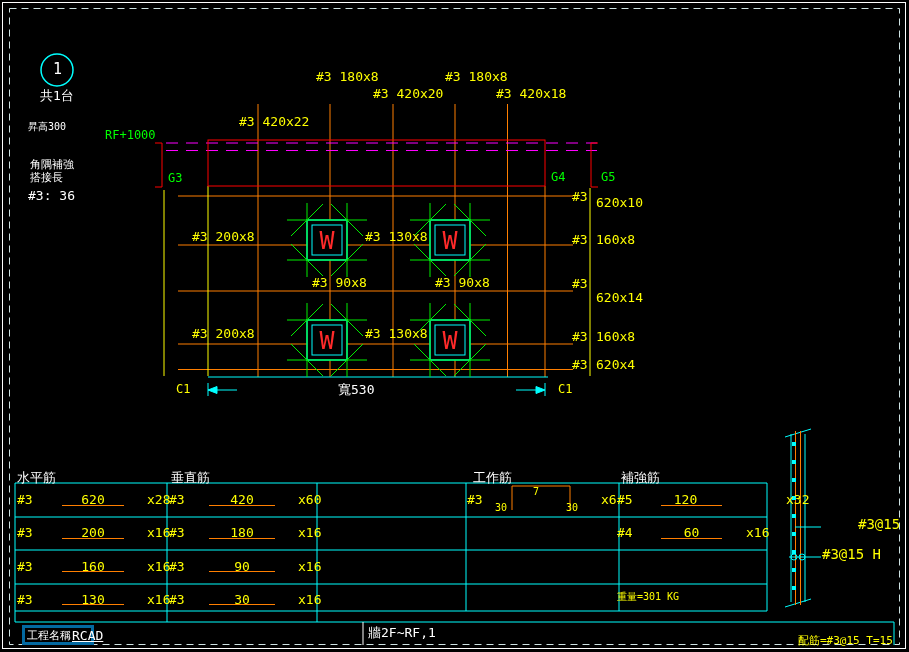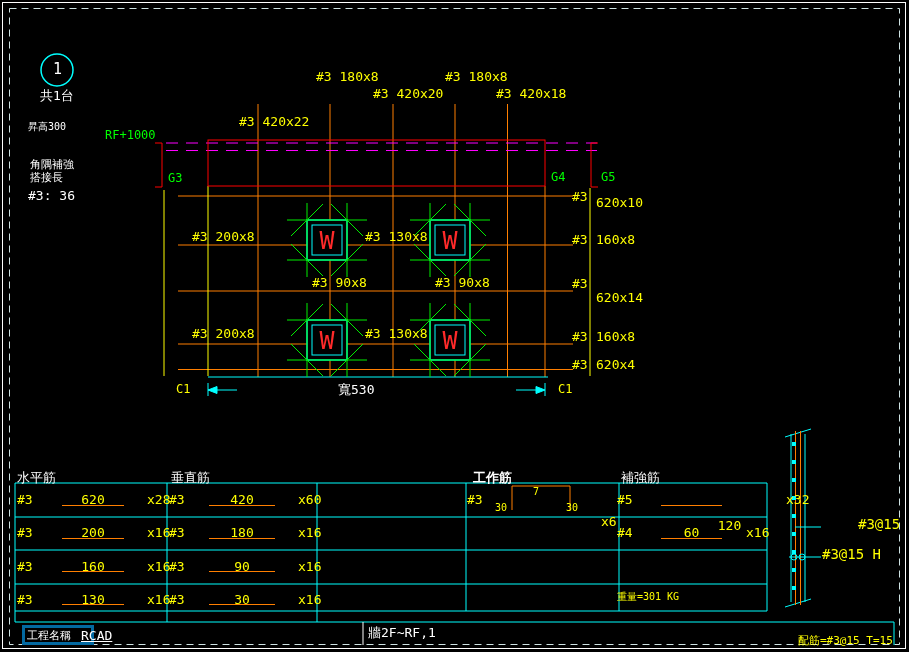--- a/index.html
+++ b/index.html
@@ -233,21 +233,21 @@
   <div class="wmark" style="left:430px;top:226px;">W</div>
   <div class="wmark" style="left:307px;top:326px;">W</div>
   <div class="wmark" style="left:430px;top:326px;">W</div>
 
   <div class="lbl yellow s12" style="left:176px;top:383px;">C1</div>
   <div class="lbl yellow s12" style="left:558px;top:383px;">C1</div>
   <div class="lbl white s13" style="left:338px;top:383px;">寬530</div>
 
   <div class="lbl white s11" style="left:17px;top:471px;">水平筋</div>
   <div class="lbl white s11" style="left:171px;top:471px;">垂直筋</div>
-  <div class="lbl white s11" style="left:473px;top:471px;font-weight:bold;">工作筋</div>
+  <div class="lbl white s11" style="left:473px;top:471px;">工作筋</div>
   <div class="lbl white s11" style="left:621px;top:471px;">補強筋</div>
 
   <div class="lbl yellow s11" style="left:17px;top:493px;">#3</div>
   <div class="lbl yellow s11 ctr" style="left:62px;top:493px;width:62px;">620</div>
   <div class="lbl yellow s11" style="left:147px;top:493px;">x28</div>
   <div class="lbl yellow s11" style="left:17px;top:526px;">#3</div>
   <div class="lbl yellow s11 ctr" style="left:62px;top:526px;width:62px;">200</div>
   <div class="lbl yellow s11" style="left:147px;top:526px;">x16</div>
   <div class="lbl yellow s11" style="left:17px;top:560px;">#3</div>
   <div class="lbl yellow s11 ctr" style="left:62px;top:560px;width:62px;">160</div>
@@ -266,33 +266,33 @@
   <div class="lbl yellow s11 ctr" style="left:209px;top:560px;width:66px;">90</div>
   <div class="lbl yellow s11" style="left:298px;top:560px;">x16</div>
   <div class="lbl yellow s11" style="left:169px;top:593px;">#3</div>
   <div class="lbl yellow s11 ctr" style="left:209px;top:593px;width:66px;">30</div>
   <div class="lbl yellow s11" style="left:298px;top:593px;">x16</div>
 
   <div class="lbl yellow s11" style="left:467px;top:493px;">#3</div>
   <div class="lbl yellow s10" style="left:533px;top:487px;">7</div>
   <div class="lbl yellow s10" style="left:495px;top:503px;">30</div>
   <div class="lbl yellow s10" style="left:566px;top:503px;">30</div>
-  <div class="lbl yellow s11" style="left:601px;top:515px;">x6</div>
+  <div class="lbl yellow s11" style="left:601px;top:493px;">x6</div>
 
   <div class="lbl yellow s11" style="left:617px;top:493px;">#5</div>
-  <div class="lbl yellow s11 ctr" style="left:699px;top:493px;width:61px;margin-top:26px;">120</div>
+  <div class="lbl yellow s11 ctr" style="left:655px;top:493px;width:61px;">120</div>
   <div class="lbl yellow s11" style="left:746px;top:493px;margin-left:40px;">x32</div>
   <div class="lbl yellow s11" style="left:617px;top:526px;">#4</div>
   <div class="lbl yellow s11 ctr" style="left:661px;top:526px;width:61px;">60</div>
   <div class="lbl yellow s11" style="left:746px;top:526px;">x16</div>
   <div class="lbl yellow s10" style="left:617px;top:592px;">重量=301 KG</div>
 
   <div class="lbl yellow s14" style="left:822px;top:517px;margin-left:36px;">#3@15 V</div>
   <div class="lbl yellow s14" style="left:822px;top:547px;">#3@15 H</div>
 
   <div class="projbox">
     <span class="lbl white s8" style="position:static;margin-left:2px;">工程名稱</span>
-    <span class="lbl white s11" style="position:static;margin-left:10px;text-decoration:underline;">RCAD</span>
+    <span class="lbl white s11" style="position:static;margin-left:1px;text-decoration:underline;">RCAD</span>
   </div>
   <div class="lbl white s11" style="left:368px;top:626px;">牆2F~RF,1</div>
   <div class="lbl yellow s8" style="left:798px;top:635px;">配筋=#3@15 T=15</div>
 
 </div>
 
 </body></html>

